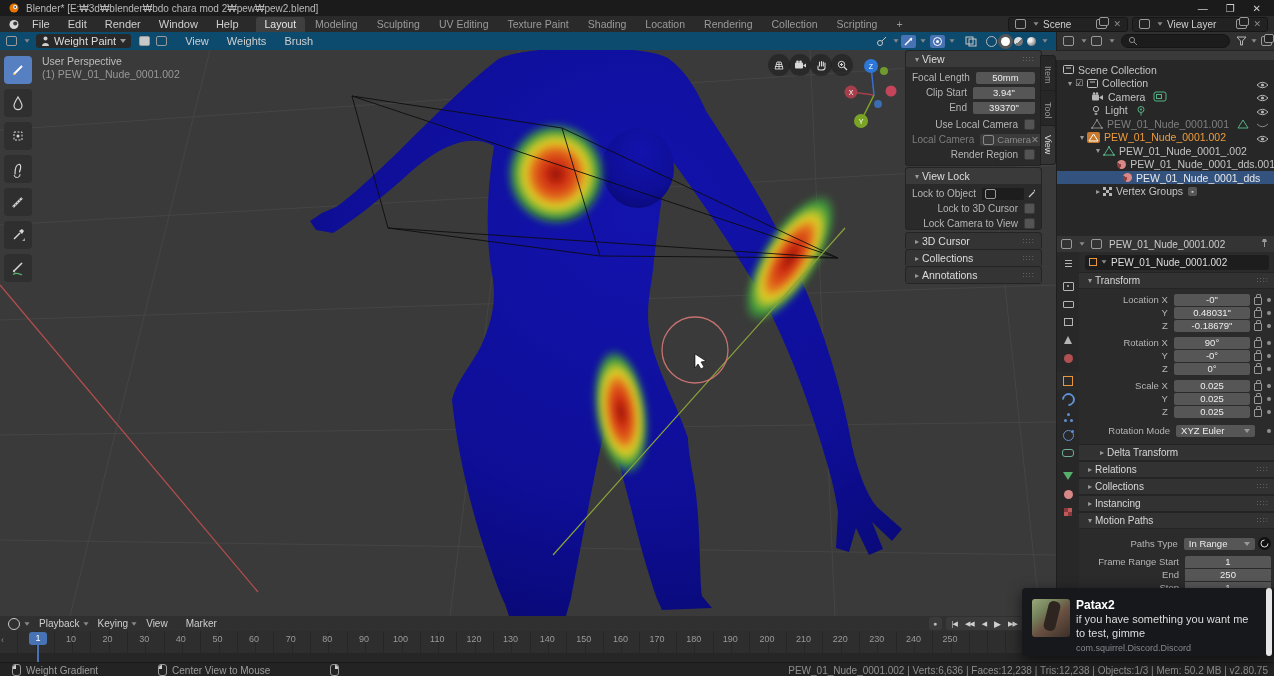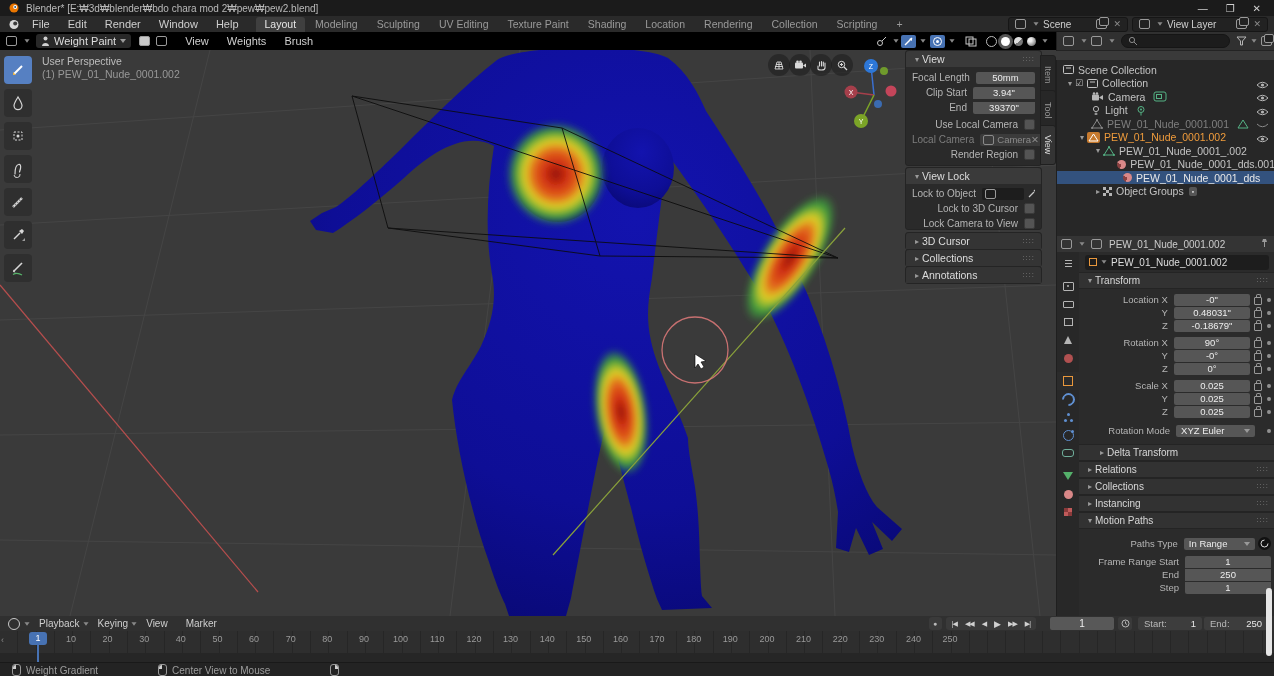--- a/index.html
+++ b/index.html
@@ -6,21 +6,21 @@
   #app{position:relative;width:1274px;height:676px;overflow:hidden;background:#3a3a3a;
        font-family:"Liberation Sans","DejaVu Sans",sans-serif;color:#c8c8c8;
        -webkit-font-smoothing:antialiased;}
   .abs{position:absolute;}
   .f{display:flex;align-items:center;}
   .caret{display:inline-block;width:0;height:0;border-left:3px solid transparent;border-right:3px solid transparent;border-top:4px solid #999;margin-left:4px;}
   .caret.sm{border-top-color:#888;transform:scale(.85);}
   
   #titlebar{left:0;top:0;width:1274px;height:16px;background:#1b1b1b;font-size:10px;color:#b9b9b9;}
   #menubar{left:0;top:16px;width:1274px;height:16px;background:#2a2a2a;font-size:11px;}
-  #toolheader{left:0;top:32px;width:1056px;height:18px;background:#000000;border-bottom:1px solid #232323;font-size:11px;}
+  #toolheader{left:0;top:32px;width:1056px;height:18px;background:#0c4a6e;border-bottom:1px solid #232323;font-size:11px;}
   #outlinerheader{left:1056px;top:32px;width:218px;height:18px;background:#303030;border-bottom:1px solid #232323;border-left:1px solid #1f1f1f;}
   .menu-item{padding:0 9px;color:#cfcfcf;cursor:default;}
   .ws-tab{padding:1px 9px 2px;margin-right:1px;color:#9a9a9a;border-radius:3px 3px 0 0;}
   .ws-tab.active{background:#3f3f3f;color:#e6e6e6;}
   .selector{background:#222;border:1px solid #161616;border-radius:3px;height:13px;font-size:10px;color:#cfcfcf;display:flex;align-items:center;padding:0 3px;}
   .mini-ic{display:inline-block;width:9px;height:8px;border:1px solid #9a9a9a;border-radius:2px;margin:0 3px;position:relative;}
   .mini-ic.copy::after{content:"";position:absolute;left:2px;top:-3px;width:8px;height:7px;border:1px solid #9a9a9a;border-radius:2px;background:#222;}
   .xbtn{color:#8a8a8a;font-size:9px;padding:0 3px;}
   
   .toolbtn{position:absolute;left:4px;width:28px;height:28px;border-radius:4px;background:#2f2f2f;display:flex;align-items:center;justify-content:center;}
@@ -603,21 +603,21 @@
     </div>
     <div class="ol-row" style="top:111px;background:#33527e;color:#e8e8e8">
       <span style="width:66px"></span>
       <span class="mat-ic"></span>
       <span class="lbl">PEW_01_Nude_0001_dds</span>
     </div>
     <div class="ol-row" style="top:124.5px">
       <span style="width:36px"></span>
       <span class="exp">▸</span>
       <span class="vg-ic"></span>
-      <span class="lbl">Object Groups</span>
+      <span class="lbl">Vertex Groups</span>
       <span class="badge">▪</span>
     </div>
   </div>
 
   <div class="abs" id="props">
 
     <div class="f" style="height:16px;background:#343434;border-bottom:1px solid #242424">
       <span class="mini-ic" style="margin-left:4px"></span>
         <span class="caret sm"></span>
       <span class="mini-ic" style="margin-left:6px"></span>
@@ -847,17 +847,25 @@
       <span style="position:absolute;left:37px;top:0;width:2px;height:9px;background:#4772b3"></span>
     </div>
   </div>
 
   <div class="abs" id="statusbar">
     <span class="mouse-ic l" style="margin-left:12px"></span>
     <span>Weight Gradient</span>
     <span class="mouse-ic l" style="margin-left:60px"></span>
     <span>Center View to Mouse</span>
     <span class="mouse-ic r" style="margin-left:60px"></span>
-  </div>
-
+    <span style="margin-left:auto;margin-right:6px;color:#8f8f8f">PEW_01_Nude_0001.002 | Verts:6,636 | Faces:12,238 | Tris:12,238 | Objects:1/3 | Mem: 50.2 MB | v2.80.75</span>
+  </div>
+
+  <div class="abs" id="notif">
+    <div id="notif-avatar"></div>
+    <div class="abs" style="left:54px;top:10px;font-size:12px;font-weight:bold;color:#ffffff">Patax2</div>
+    <div class="abs" style="left:54px;top:25px;font-size:11px;color:#dcddde">if you have something you want me</div>
+    <div class="abs" style="left:54px;top:39px;font-size:11px;color:#dcddde">to test, gimme</div>
+    <div class="abs" style="left:54px;top:55px;font-size:9px;color:#85888f">com.squirrel.Discord.Discord</div>
+  </div>
   <div class="abs" id="notif-scroll"></div>
 
 </div>
 
 </body></html>

